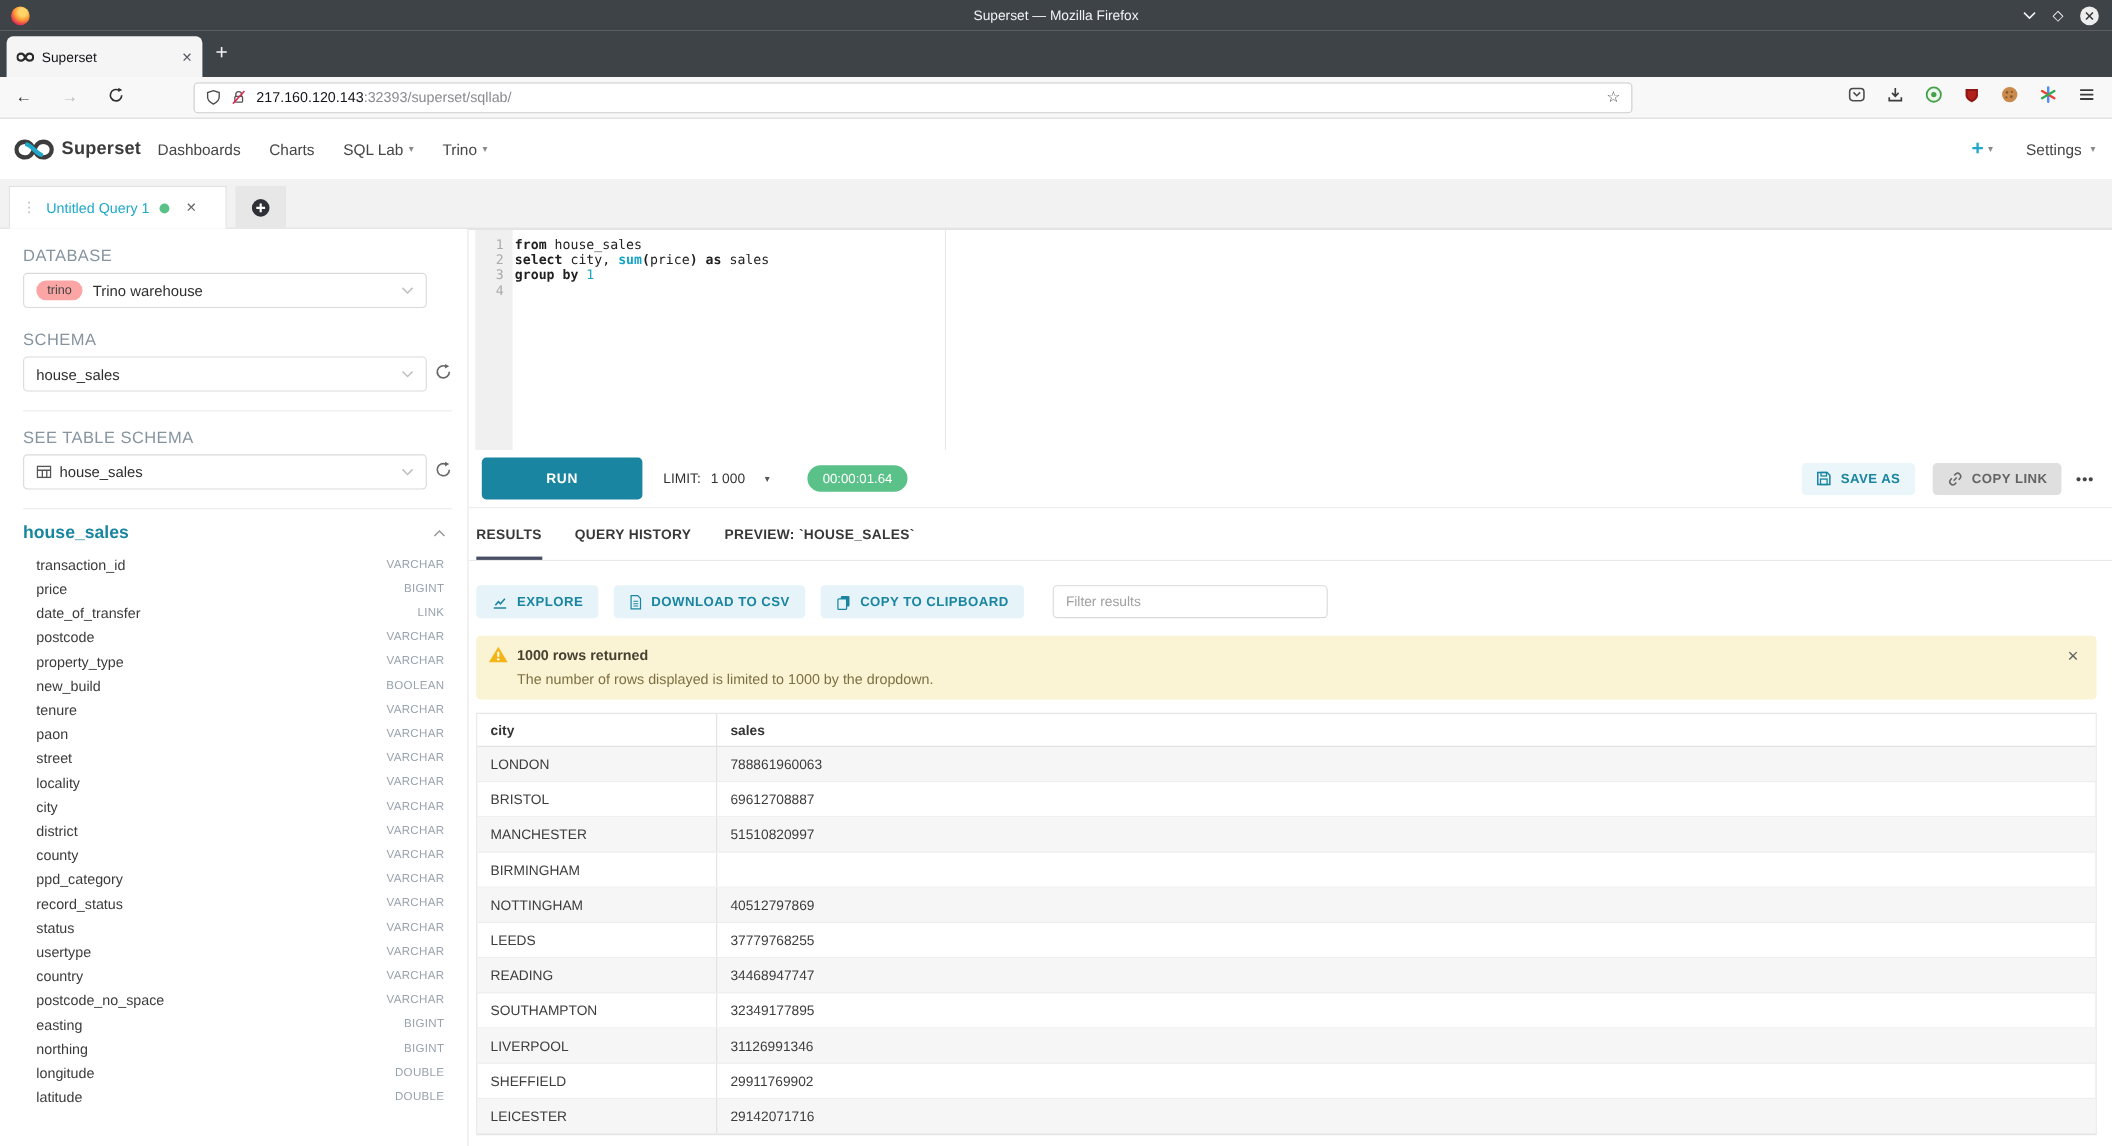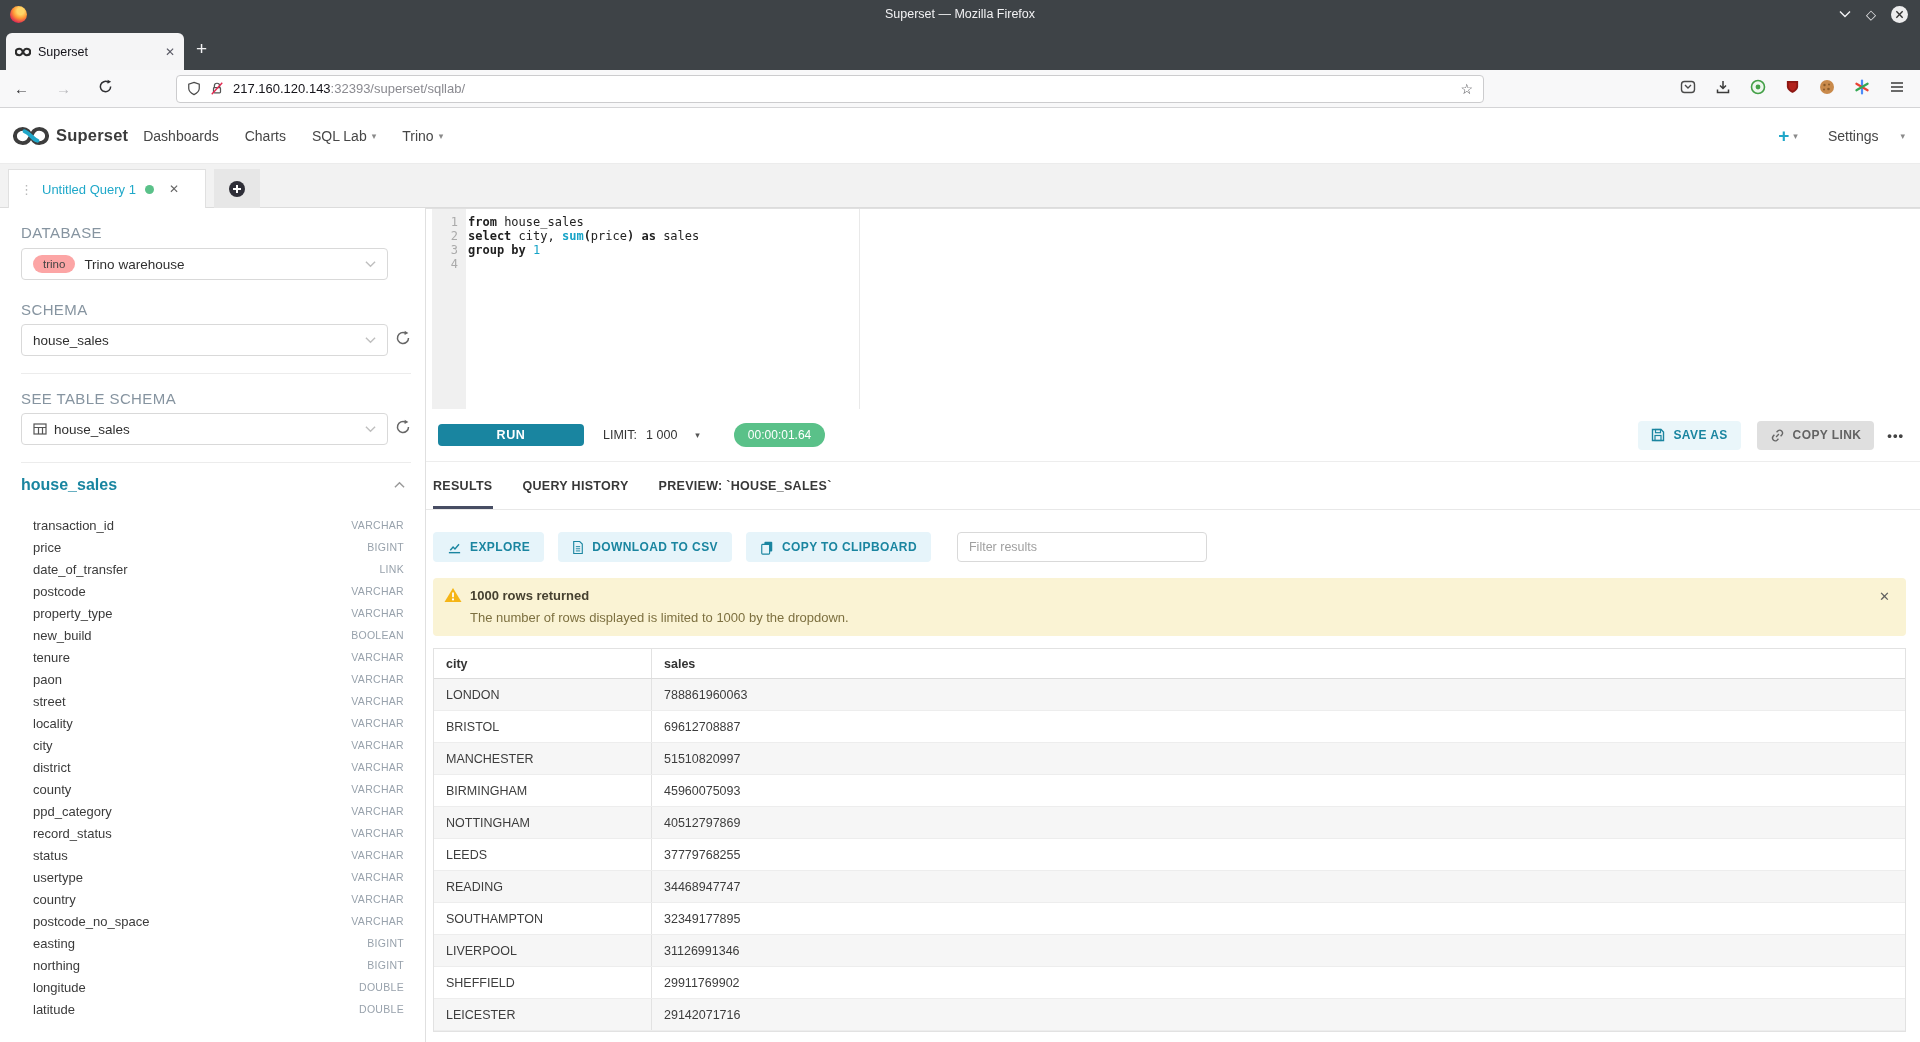--- a/index.html
+++ b/index.html
@@ -40,21 +40,21 @@
   .snav { position:absolute; top:108px; left:0; right:0; height:56px; background:#fff;
     border-bottom:1px solid #ececec; display:flex; align-items:center; }
   .brand { display:flex; align-items:center; gap:7px; padding-left:13px; }
   .brandname { font-size:16.5px; font-weight:bold; color:#3b3b3b; letter-spacing:.2px; }
   .navlinks { display:flex; align-items:center; gap:26px; margin-left:15px; }
   .navlink { font-size:14px; color:#464646; display:flex; align-items:center; gap:5px; }
   .caret { font-size:9px; color:#8a8a8a; }
   .navright { margin-left:auto; display:flex; align-items:center; gap:30px; padding-right:15px; }
   .plusbtn { display:flex; align-items:center; gap:4px; }
   .plusglyph { color:#20a7c9; font-size:19px; font-weight:bold; line-height:1; }
-  .settings { font-size:14px; color:#464646; display:flex; align-items:center; gap:22px; }
+  .settings { font-size:14px; color:#464646; display:flex; align-items:center; gap:8px; }
 
   
   .qtabrow { position:absolute; top:164px; left:0; right:0; height:44px; background:#f2f2f2;
     border-bottom:1px solid #dcdcdc; }
   .qtab { position:absolute; left:8px; top:5px; width:198px; height:39px; background:#fff;
     border:1px solid #e0e0e0; border-bottom:none; display:flex; align-items:center; padding:0 11px; }
   .qtab-dots { color:#b9b9b9; font-size:13px; }
   .qtab-label { color:#1fa8c9; font-size:13px; margin-left:9px; }
   .qtab-dot { width:9px; height:9px; border-radius:50%; background:#5ac189; margin-left:9px; }
   .qtab-close { color:#666; font-size:12px; margin-left:15px; }
@@ -68,21 +68,21 @@
   .selrow { display:flex; align-items:center; gap:7px; }
   .select { flex:1; height:32px; border:1px solid #d9d9d9; border-radius:4px; background:#fff;
     display:flex; align-items:center; padding:0 11px; gap:9px; font-size:13.5px; color:#2f2f2f; }
   .select .chev { margin-left:auto; display:flex; }
   .pill { background:#fca5a5; border-radius:9px; padding:3px 10px; font-size:11.5px; color:#444; }
   .spacer22 { width:16px; }
   .divider { height:1px; background:#ececec; margin-top:17px; }
   .tname-row { display:flex; align-items:center; margin-top:13px; }
   .tname { color:#1985a0; font-size:16px; font-weight:bold; }
   .tname-caret { margin-left:auto; margin-right:6px; display:flex; }
-  .cols { margin-top:20px; }
+  .cols { margin-top:8px; }
   .colrow { display:flex; align-items:center; justify-content:space-between; height:22px;
     padding-left:12px; padding-right:7px; }
   .colname { font-size:13px; color:#3b3b3b; }
   .coltype { font-size:10.5px; color:#98a2ac; letter-spacing:.3px; }
 
   
   .editor { position:absolute; top:208px; left:426px; right:0; height:201px; background:#fff;
     border-top:1px solid #e0e0e0; }
   .gutter { position:absolute; left:6px; top:0; bottom:0; width:34px; background:#f0f0f0;
     padding-top:6px; text-align:right; }
@@ -90,21 +90,21 @@
   .codearea { position:absolute; left:42px; top:6px; right:0; }
   .cline { font:12px/14px "DejaVu Sans Mono",monospace; color:#222; white-space:pre; }
   .tok-kw, .tok-pn { font-weight:bold; color:#1f1f1f; }
   .tok-fn { font-weight:bold; color:#15a3c7; }
   .tok-num { color:#15a3c7; }
   .printmargin { position:absolute; left:433px; top:0; bottom:0; width:1px; background:#e9e9e9; }
 
   
   .runbar { position:absolute; top:409px; left:426px; right:0; height:52px; background:#fff;
     display:flex; align-items:center; padding:0 16px 0 12px; }
-  .runbtn { width:146px; height:22px; background:#1985a0; border:none; border-radius:4px;
+  .runbtn { width:146px; height:38px; background:#1985a0; border:none; border-radius:4px;
     color:#fff; font-size:12.5px; font-weight:bold; letter-spacing:.6px;
     display:flex; align-items:center; justify-content:center; }
   .limitgrp { display:flex; align-items:center; margin-left:19px; font-size:12.5px; color:#333; }
   .limitval { margin-left:9px; }
   .limitcaret { margin-left:18px; font-size:9px; color:#555; }
   .timer { margin-left:34px; background:#5ac189; color:#fff; font-size:12px;
     padding:5px 14px; border-radius:14px; }
   .rightbtns { margin-left:auto; display:flex; align-items:center; }
   .saveas { display:flex; align-items:center; gap:8px; background:#eaf6fa; border:none; border-radius:4px;
     height:29px; padding:0 13px; color:#1a85a0; font-size:12px; font-weight:bold; letter-spacing:.4px; }
@@ -602,23 +602,20 @@
           </div>
           <div class="c2">
             <span class="rcell">51510820997</span>
           </div>
         </div>
 
         <div class="rrow">
           <div class="c1">
             <span class="rcell">BIRMINGHAM</span>
           </div>
-          <div class="c2">
-            <span class="rcell">45960075093</span>
-          </div>
         </div>
 
         <div class="rrow">
           <div class="c1">
             <span class="rcell">NOTTINGHAM</span>
           </div>
           <div class="c2">
             <span class="rcell">40512797869</span>
           </div>
         </div>

